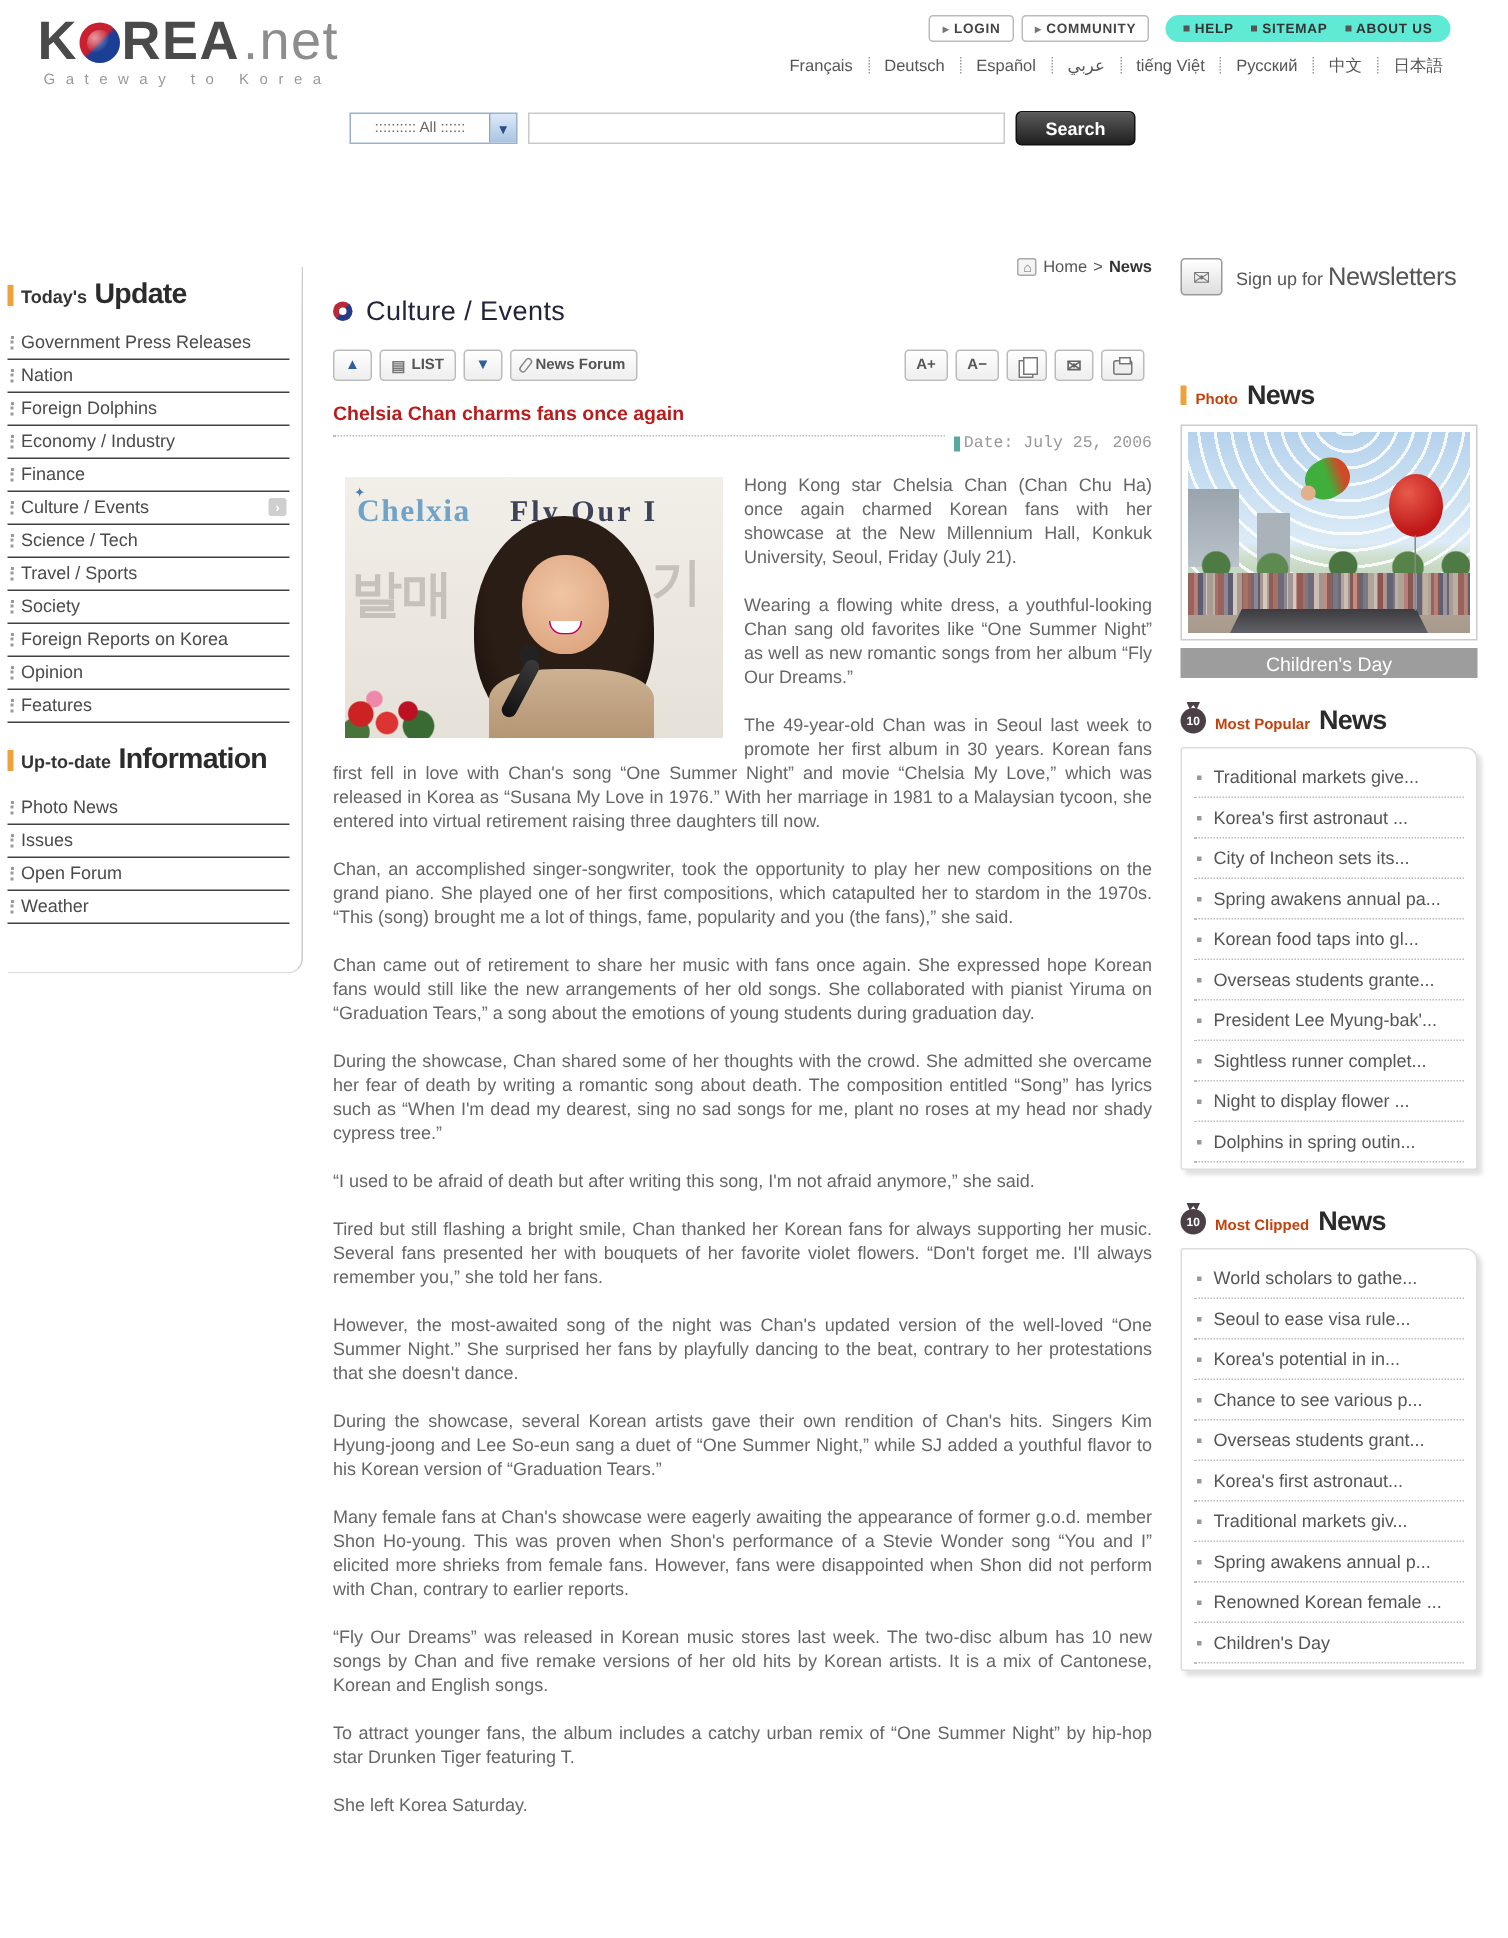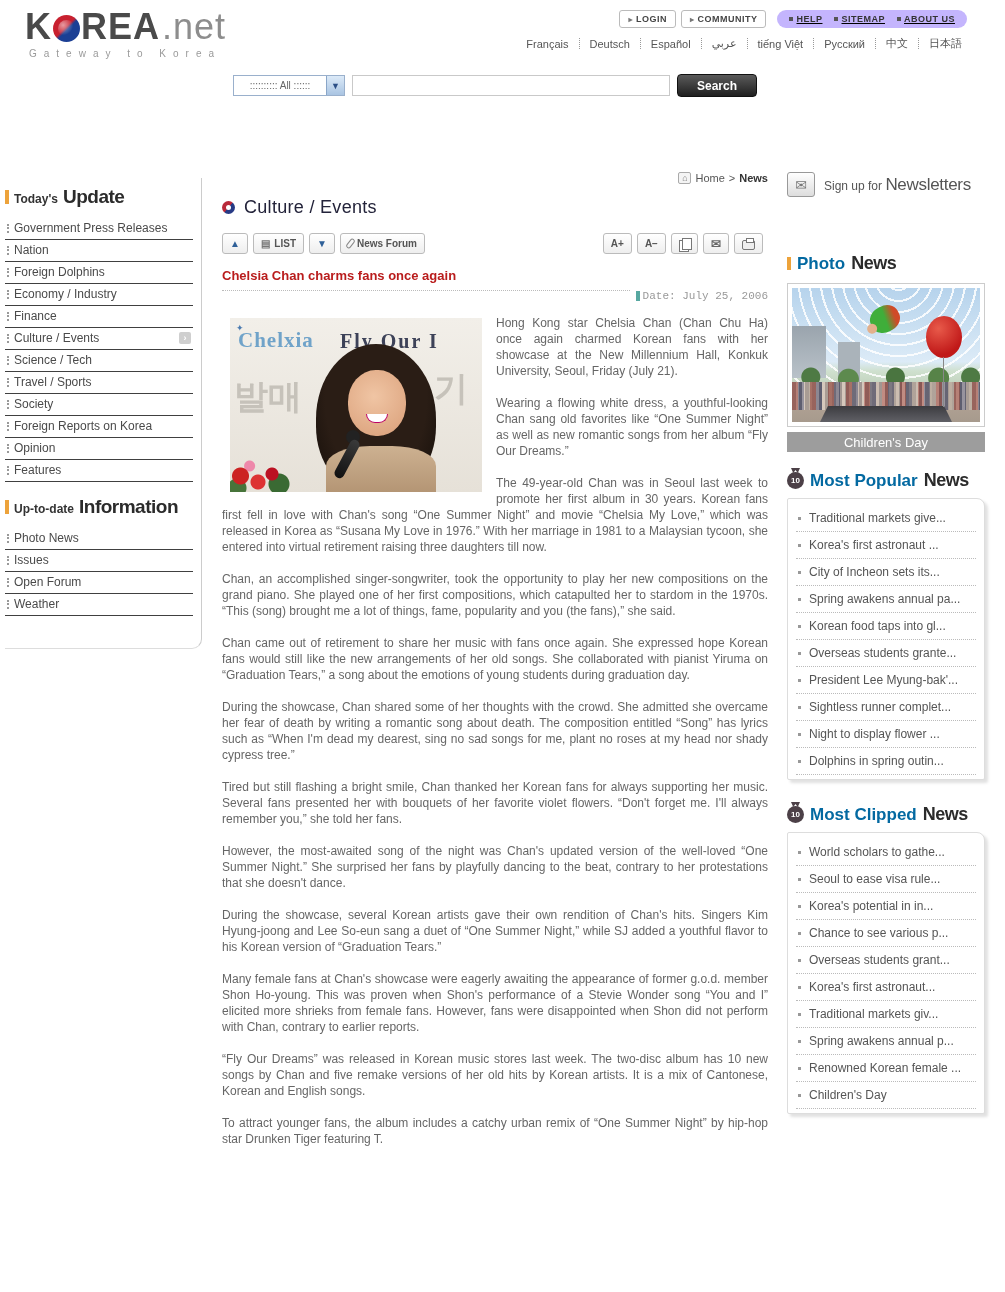--- a/index.html
+++ b/index.html
@@ -13,21 +13,21 @@
   .taegeuk { display:inline-block; width:27px; height:27px; border-radius:50%;
     background: linear-gradient(135deg,#c8202f 46%,#1b3f94 54%); margin:0 1px; position:relative; top:1px;}
   .taegeuk::after{content:"";position:absolute;left:5px;top:5px;width:17px;height:17px;border-radius:50%;
     background:radial-gradient(circle at 30% 30%, rgba(255,255,255,.55), rgba(255,255,255,0) 60%);}
   .tagline { font-size:10px; color:#9a9a9a; letter-spacing:7px; margin-top:2px; padding-left:4px;}
 
   .top-buttons { position:absolute; top:10px; right:38px; display:flex; align-items:center; gap:5px; }
   .btn-outline { display:inline-flex; align-items:center; gap:3px; border:1px solid #bbb; border-radius:3px;
     background:#fff; padding:3px 8px; font-size:9px; font-weight:bold; color:#444; letter-spacing:.5px; cursor:pointer;}
   .btn-outline .arr { color:#777; font-size:8px; }
-  .pill { display:flex; align-items:center; gap:12px; background:#c4b5fd; border-radius:9px; padding:4px 12px; margin-left:6px;text-decoration:underline;}
+  .pill { display:flex; align-items:center; gap:12px; background:#5eead4; border-radius:9px; padding:4px 12px; margin-left:6px;}
   .pill a { font-size:9px; font-weight:bold; color:#333; letter-spacing:.5px; cursor:pointer; text-decoration:none; display:inline-flex; align-items:center; gap:3px;}
   .pill .sq { width:4px; height:4px; background:#555; display:inline-block; }
 
   .languages { position:absolute; top:36px; right:33px; display:flex; align-items:center; font-size:11px; color:#555; }
   .languages .lang { padding:0 10px; cursor:pointer; white-space:nowrap; }
   .languages .sep { border-left:1px dotted #999; height:11px; }
 
   .search-row { position:absolute; top:74px; left:233px; display:flex; align-items:center; }
   .scope-select { width:112px; height:21px; border:1px solid #9ab0cc; background:#fff; display:flex; align-items:center; font-size:10px; color:#666; cursor:pointer;}
   .scope-select .scope-text { flex:1; text-align:center; }
@@ -118,21 +118,21 @@
   
   .right-sidebar { position:absolute; top:172px; left:787px; width:198px; }
   .newsletter { display:flex; align-items:center; gap:9px; cursor:pointer; }
   .nl-icon { width:28px; height:25px; border:1px solid #999; border-radius:3px; background:linear-gradient(#fff,#ddd);
      display:flex; align-items:center; justify-content:center; font-size:14px; color:#777; }
   .nl-text { font-size:12px; color:#555; }
   .nl-text .big { font-size:17px; letter-spacing:-0.3px; }
 
   .rs-header { display:flex; align-items:baseline; gap:6px; }
   .rs-header .bar { width:4px; height:13px; background:#eda33b; align-self:center; }
-  .rs-header .t-small { font-size:17px; font-weight:bold; color:#0369a1; }
+  .rs-header .t-small { font-size:10px; font-weight:bold; color:#c2410c; }
   .rs-header .t-big { font-size:18px; font-weight:bold; color:#2b2b2b; letter-spacing:-0.5px; }
   .medal { position:relative; width:17px; height:17px; border-radius:50%; background:#4c4047; color:#fff; font-size:8px;
      font-weight:bold; display:flex; align-items:center; justify-content:center; align-self:center; }
   .medal::before { content:""; position:absolute; top:-4px; left:4px; width:9px; height:5px; background:#4c4047;
      clip-path:polygon(0 0, 100% 0, 75% 100%, 50% 40%, 25% 100%); }
 
   .photo-news-header { margin-top:56px; }
   .photo-box { margin-top:9px; border:1px solid #ccc; background:#fff; padding:4px; }
   .pn-img { position:relative; width:188px; height:134px; overflow:hidden;
      background:linear-gradient(#b6d3ec 0%, #dcebf7 55%, #cfe0ce 62%, #c5d6c2 70%, #b9a99a 72%, #a79a8d 100%); }
@@ -387,26 +387,28 @@
         <span class="ph-mic-head"></span>
         <span class="ph-mic"></span>
         <span class="ph-flowers"></span>
       </div>
       <p>Hong Kong star Chelsia Chan (Chan Chu Ha) once again charmed Korean fans with her showcase at the New Millennium Hall, Konkuk University, Seoul, Friday (July 21).</p>
       <p>Wearing a flowing white dress, a youthful-looking Chan sang old favorites like “One Summer Night” as well as new romantic songs from her album “Fly Our Dreams.”</p>
       <p>The 49-year-old Chan was in Seoul last week to promote her first album in 30 years. Korean fans first fell in love with Chan's song “One Summer Night” and movie “Chelsia My Love,” which was released in Korea as “Susana My Love in 1976.” With her marriage in 1981 to a Malaysian tycoon, she entered into virtual retirement raising three daughters till now.</p>
       <p>Chan, an accomplished singer-songwriter, took the opportunity to play her new compositions on the grand piano. She played one of her first compositions, which catapulted her to stardom in the 1970s. “This (song) brought me a lot of things, fame, popularity and you (the fans),” she said.</p>
       <p>Chan came out of retirement to share her music with fans once again. She expressed hope Korean fans would still like the new arrangements of her old songs. She collaborated with pianist Yiruma on “Graduation Tears,” a song about the emotions of young students during graduation day.</p>
       <p>During the showcase, Chan shared some of her thoughts with the crowd. She admitted she overcame her fear of death by writing a romantic song about death. The composition entitled “Song” has lyrics such as “When I'm dead my dearest, sing no sad songs for me, plant no roses at my head nor shady cypress tree.”</p>
+      <p>“I used to be afraid of death but after writing this song, I'm not afraid anymore,” she said.</p>
       <p>Tired but still flashing a bright smile, Chan thanked her Korean fans for always supporting her music. Several fans presented her with bouquets of her favorite violet flowers. “Don't forget me. I'll always remember you,” she told her fans.</p>
       <p>However, the most-awaited song of the night was Chan's updated version of the well-loved “One Summer Night.” She surprised her fans by playfully dancing to the beat, contrary to her protestations that she doesn't dance.</p>
       <p>During the showcase, several Korean artists gave their own rendition of Chan's hits. Singers Kim Hyung-joong and Lee So-eun sang a duet of “One Summer Night,” while SJ added a youthful flavor to his Korean version of “Graduation Tears.”</p>
       <p>Many female fans at Chan's showcase were eagerly awaiting the appearance of former g.o.d. member Shon Ho-young. This was proven when Shon's performance of a Stevie Wonder song “You and I” elicited more shrieks from female fans. However, fans were disappointed when Shon did not perform with Chan, contrary to earlier reports.</p>
       <p>“Fly Our Dreams” was released in Korean music stores last week. The two-disc album has 10 new songs by Chan and five remake versions of her old hits by Korean artists. It is a mix of Cantonese, Korean and English songs.</p>
       <p>To attract younger fans, the album includes a catchy urban remix of “One Summer Night” by hip-hop star Drunken Tiger featuring T.</p>
+      <p>She left Korea Saturday.</p>
     </div>
   </div>
 
   <div class="right-sidebar">
 
     <div class="newsletter">
       <span class="nl-icon">✉</span>
       <span class="nl-text"><span>Sign up for </span><span class="big">Newsletters</span></span>
     </div>
 

